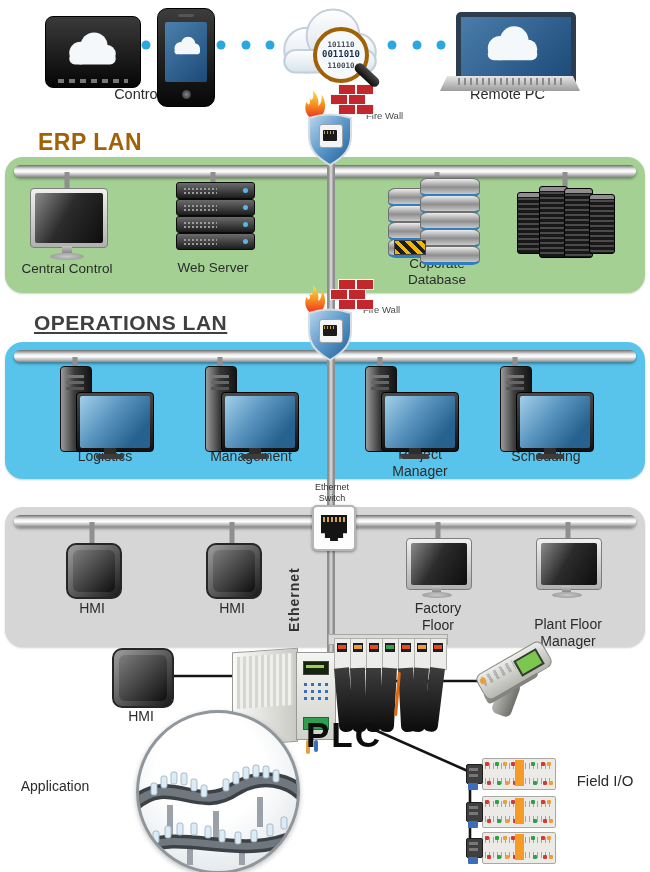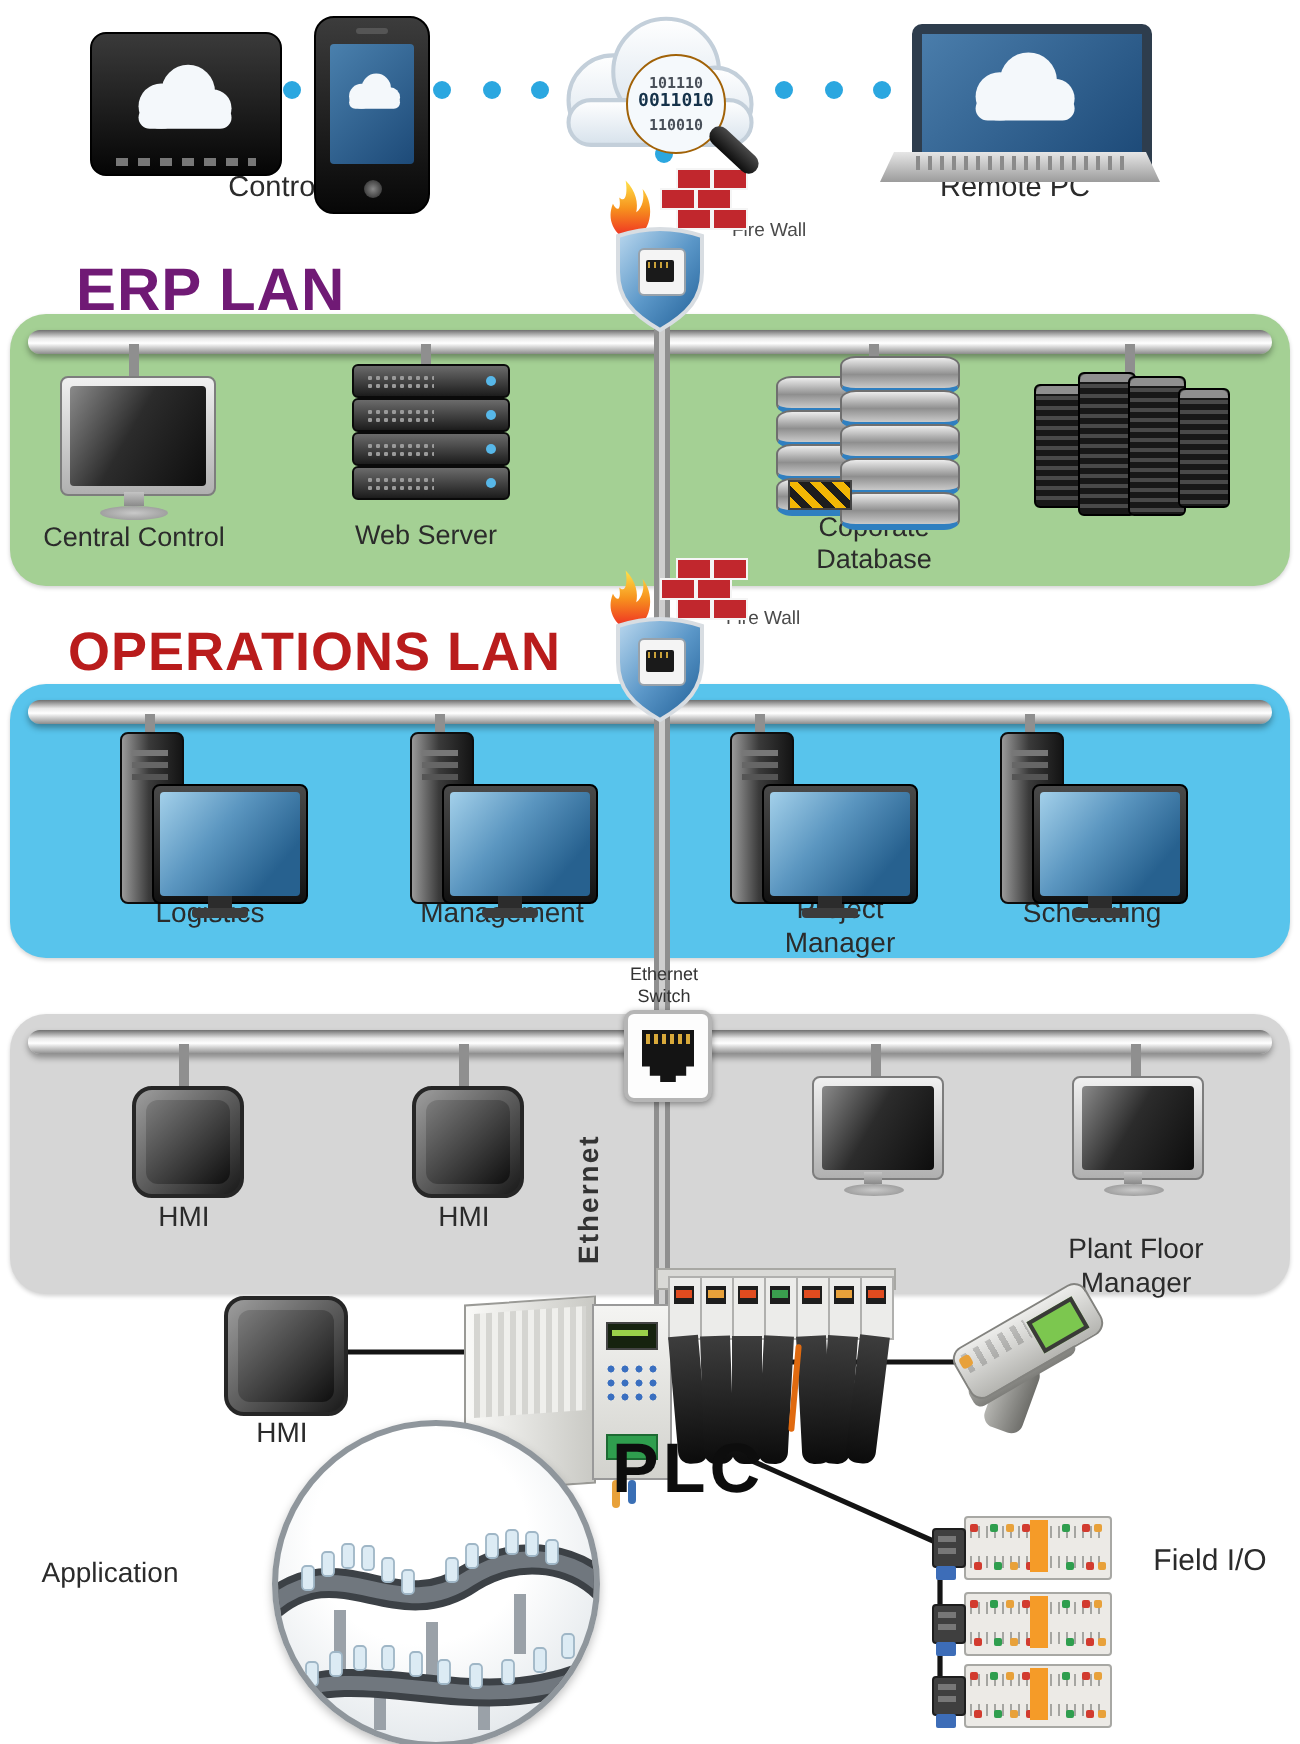--- a/index.html
+++ b/index.html
@@ -11,22 +11,22 @@
 
   
   .band{position:absolute;left:5px;width:640px;border-radius:18px;box-shadow:0 1px 2px rgba(0,0,0,.18);}
   .band-erp{top:157px;height:136px;background:#a4d094;}
   .band-ops{top:342px;height:137px;background:#58c4ec;}
   .band-ctl{top:507px;height:140px;background:#d6d6d6;}
   .bus{position:absolute;left:14px;width:622px;height:12px;border-radius:6px;
        background:linear-gradient(180deg,#6f6f6f 0%,#e9e9e9 35%,#ffffff 55%,#8c8c8c 100%);
        box-shadow:0 2px 3px rgba(0,0,0,.35);}
   .title{position:absolute;font-weight:800;letter-spacing:.5px;}
-  .title-erp{left:38px;top:129px;font-size:30px;color:#701a75;}
-  .title-ops{left:34px;top:311px;font-size:27px;color:#b91c1c;}
+  .title-erp{left:38px;top:129px;font-size:23px;color:#a16207;}
+  .title-ops{left:34px;top:311px;font-size:21px;color:#404040;text-decoration:underline;}
   .title-ctl{left:34px;top:481px;font-size:21px;color:#3f3f3f;}
 
   
   .tablet{left:45px;top:16px;width:94px;height:70px;background:linear-gradient(#3a3a3a,#050505);
           border-radius:8px;border:1px solid #000;}
   .tablet .scr{position:absolute;left:7px;top:6px;right:7px;bottom:11px;border-radius:3px;
           background:linear-gradient(135deg,#477eab0,#35699c 30%,#123c66);}
   .tablet .menu{position:absolute;left:12px;bottom:4px;right:12px;height:4px;
           background:repeating-linear-gradient(90deg,#777 0 6px,transparent 6px 11px);}
   .phone{left:157px;top:8px;width:56px;height:97px;background:linear-gradient(#3c3c3c,#070707);
@@ -37,21 +37,21 @@
   .phone .btn{position:absolute;left:24px;bottom:7px;width:9px;height:9px;border-radius:50%;
          background:radial-gradient(#888,#222);}
   .laptop-scr{left:456px;top:12px;width:110px;height:62px;background:linear-gradient(135deg,#4a7dab,#1d4a78);
          border:5px solid #2e3d4d;border-radius:5px 5px 0 0;}
   .laptop-base{left:440px;top:76px;width:140px;height:15px;
          background:linear-gradient(#e6e6e6,#9c9c9c);
          clip-path:polygon(5% 0,95% 0,100% 100%,0 100%);}
   .laptop-base .keys{position:absolute;left:18px;top:2px;right:18px;height:7px;
          background:repeating-linear-gradient(90deg,#8a8a8a 0 2px,transparent 2px 6px);}
   .cloudsvg{left:268px;top:0;width:122px;height:92px;}
-  .lens{left:313px;top:27px;width:48px;height:48px;border-radius:50%;border:1px solid #a16207;
+  .lens{left:313px;top:27px;width:48px;height:48px;border-radius:50%;border:4px solid #a16207;
         background:#f5f9fc;overflow:hidden;z-index:6;
         display:flex;flex-direction:column;justify-content:center;align-items:center;}
   .lens span{font-family:"DejaVu Sans Mono",monospace;font-weight:700;font-size:7.5px;
         line-height:1.25;color:#49505a;white-space:nowrap;}
   .lens span.mid{font-size:9px;color:#15324a;}
   .handle{left:352px;top:70px;width:30px;height:10px;border-radius:5px;
         background:linear-gradient(#4a4a4a,#0d0d0d);transform:rotate(43deg);z-index:6;}
 
   
   .firewall{width:76px;height:90px;z-index:5;}
@@ -448,20 +448,21 @@
   <div class="abs eth-switch">
       <div class="eth-jack"></div>
     </div>
   <div class="abs vtxt z5">Ethernet</div>
 
   <div class="mon z4" style="left:406px;top:538px;width:56px;height:42px">
       <div class="scr"></div>
     </div>
   <div class="mneck z4" style="left:432px;top:586px;width:9px;height:6px"></div>
   <div class="mbase z4" style="left:422px;top:592px;width:30px;height:6px"></div>
+  <div class="lbl" style="left:402px;top:600px;width:72px;font-size:14px">Factory Floor</div>
 
   <div class="mon z4" style="left:536px;top:538px;width:56px;height:42px">
       <div class="scr"></div>
     </div>
   <div class="mneck z4" style="left:562px;top:586px;width:9px;height:6px"></div>
   <div class="mbase z4" style="left:552px;top:592px;width:30px;height:6px"></div>
   <div class="lbl" style="left:522px;top:616px;width:92px;font-size:14px">Plant Floor Manager</div>
 
   
   <div class="abs hmi z4" style="left:112px;top:648px;width:58px;height:56px"></div>

